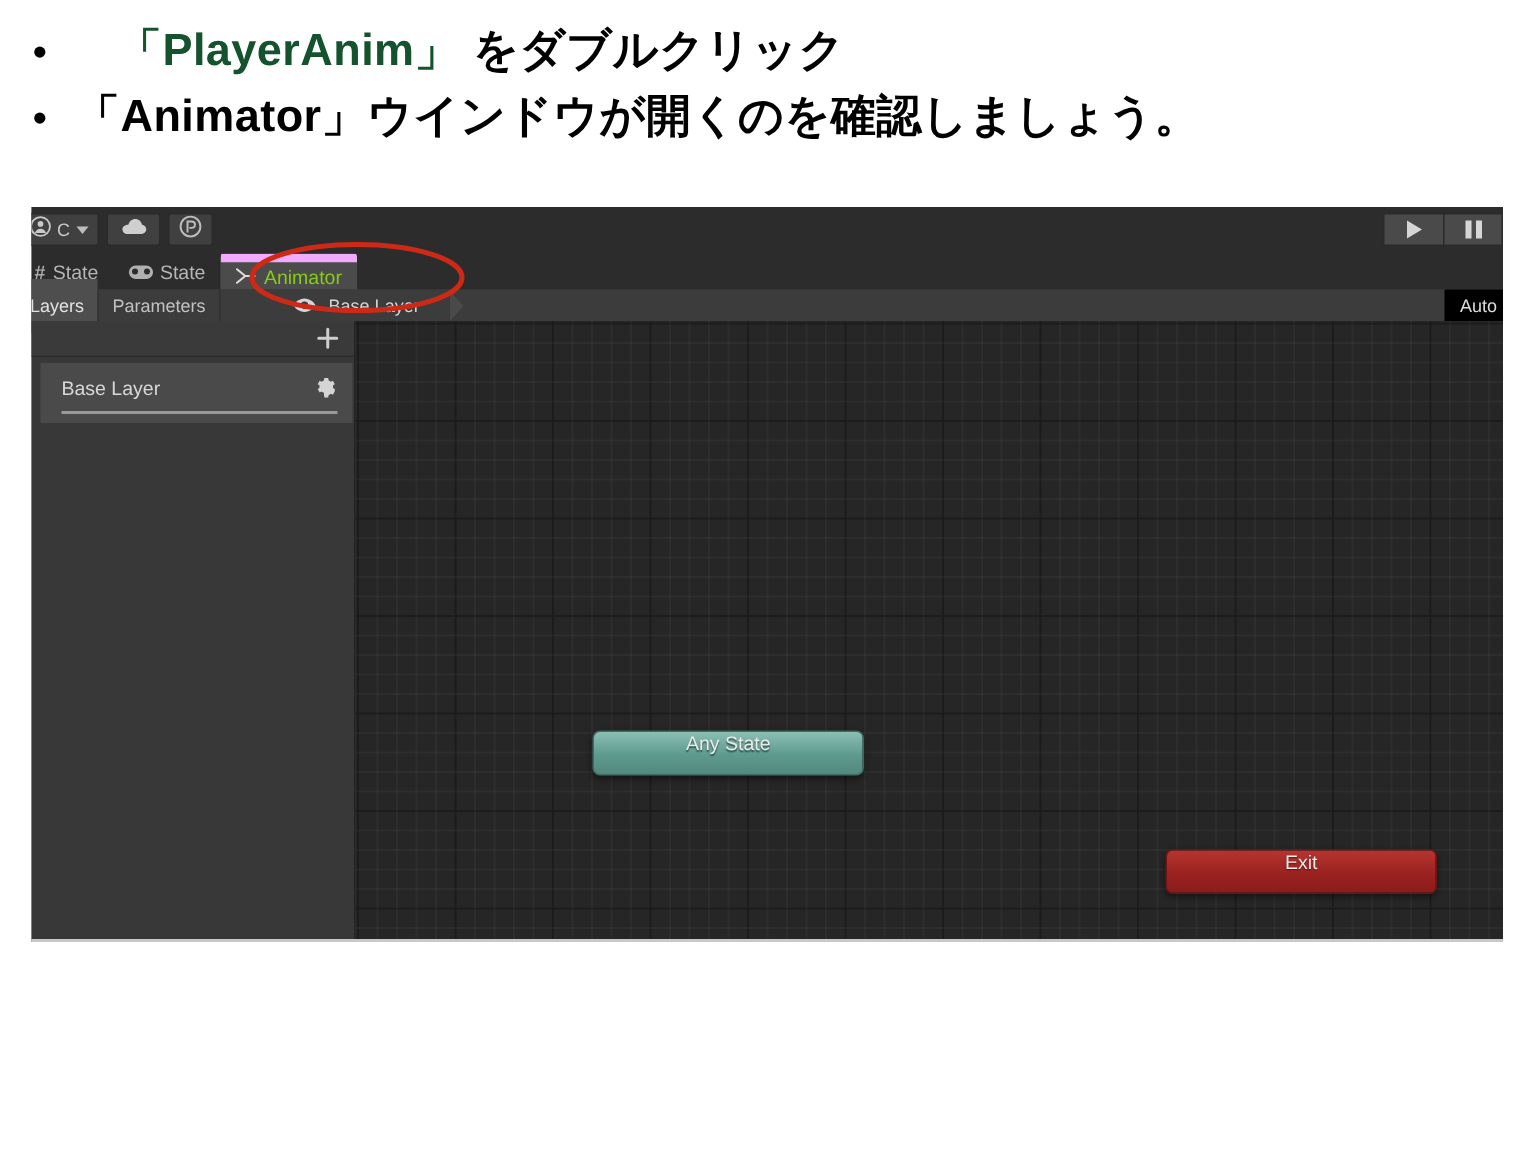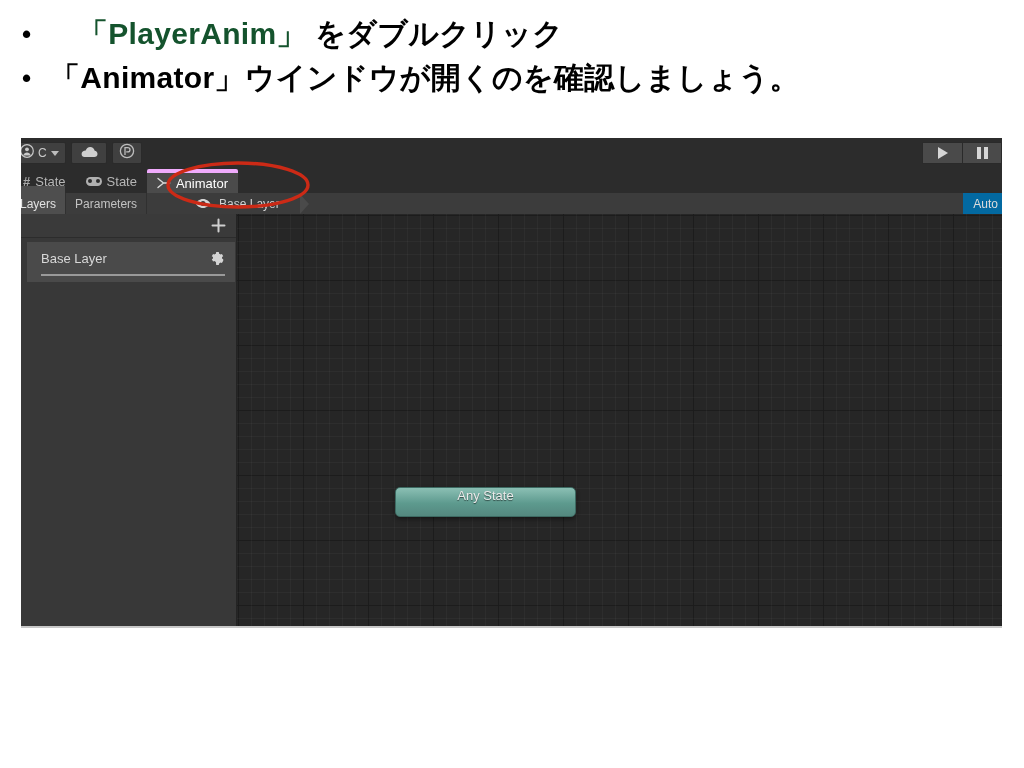--- a/index.html
+++ b/index.html
@@ -134,22 +134,22 @@
     padding: 0 10px;
     font-size: 13px;
     color: #b6b6b6;
     background: transparent;
     position: relative;
     box-sizing: border-box;
   }
   .dock-tab.first { margin-left: -8px; }
   .dock-tab.active {
     background: #4b4b4b;
-    color: #ffffff;
-    border-top: 4px solid #f0abfc;
+    color: #84cc16;
+    border-top: 6px solid #f0abfc;
     border-radius: 2px 2px 0 0;
   }
   .icon-hash { font-size: 13px; color: #a8a8a8; font-weight: bold; }
   .icon-gamepad {
     width: 16px; height: 9px;
     background: #b0b0b0;
     border-radius: 5px;
     position: relative;
   }
   .icon-gamepad::before, .icon-gamepad::after {
@@ -196,21 +196,21 @@
     width: 0; height: 0;
     border-top: 10px solid transparent;
     border-bottom: 10px solid transparent;
     border-left: 9px solid #4a4a4a;
   }
   .auto-chip {
     position: absolute;
     right: -6px; top: 0;
     height: 21px;
     padding: 0 10px;
-    background: #0369a1;
+    background: #000000;
     color: #dcdcdc;
     display: flex; align-items: center;
     font-size: 12px;
     box-sizing: border-box;
   }
 
   
   .layers-panel {
     position: absolute;
     left: 0; top: 76px;
@@ -451,20 +451,23 @@
 
   </div>
 
   <div class="graph-canvas">
 
     <div class="state-node node-any">
       <span>Any State</span>
     </div>
 
 
+    <div class="state-node node-exit">
+      <span>Exit</span>
+    </div>
 
   </div>
 
 </div>
 
 <svg class="annotation-ellipse" viewBox="0 0 148 50">
   <ellipse cx="74" cy="25" rx="70" ry="22" fill="none" stroke="#cc2a16" stroke-width="3.4"></ellipse>
 </svg>
 
 </body></html>

